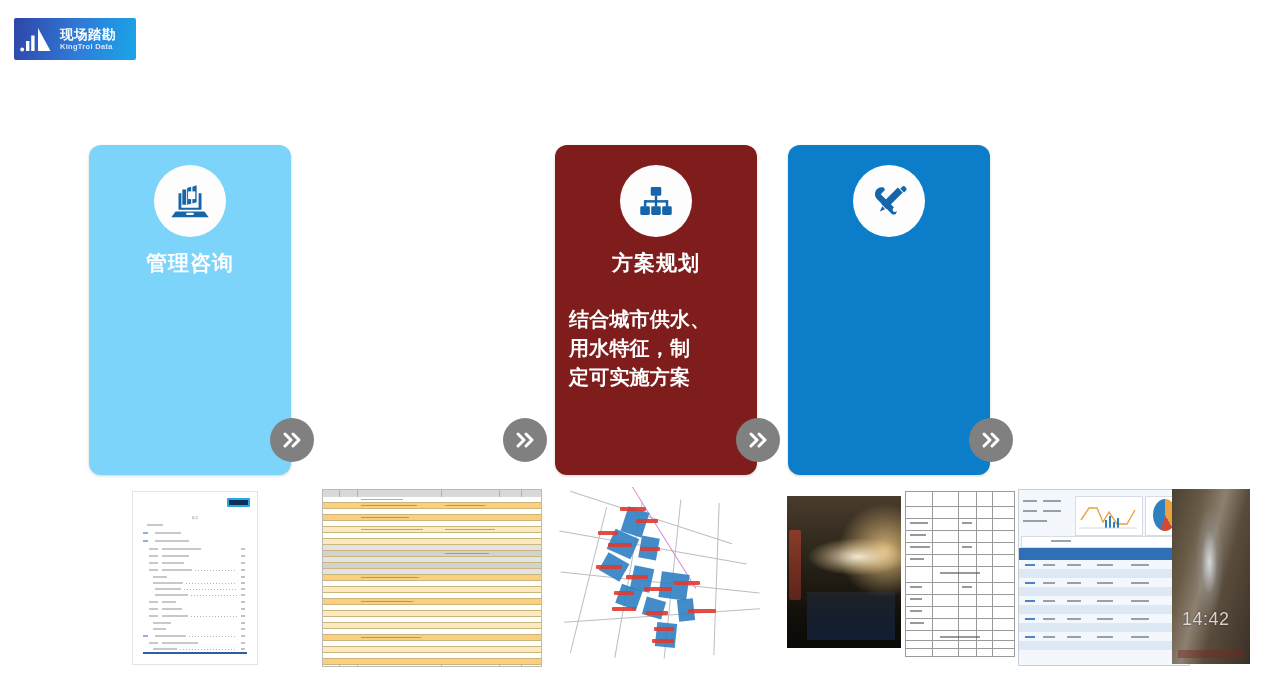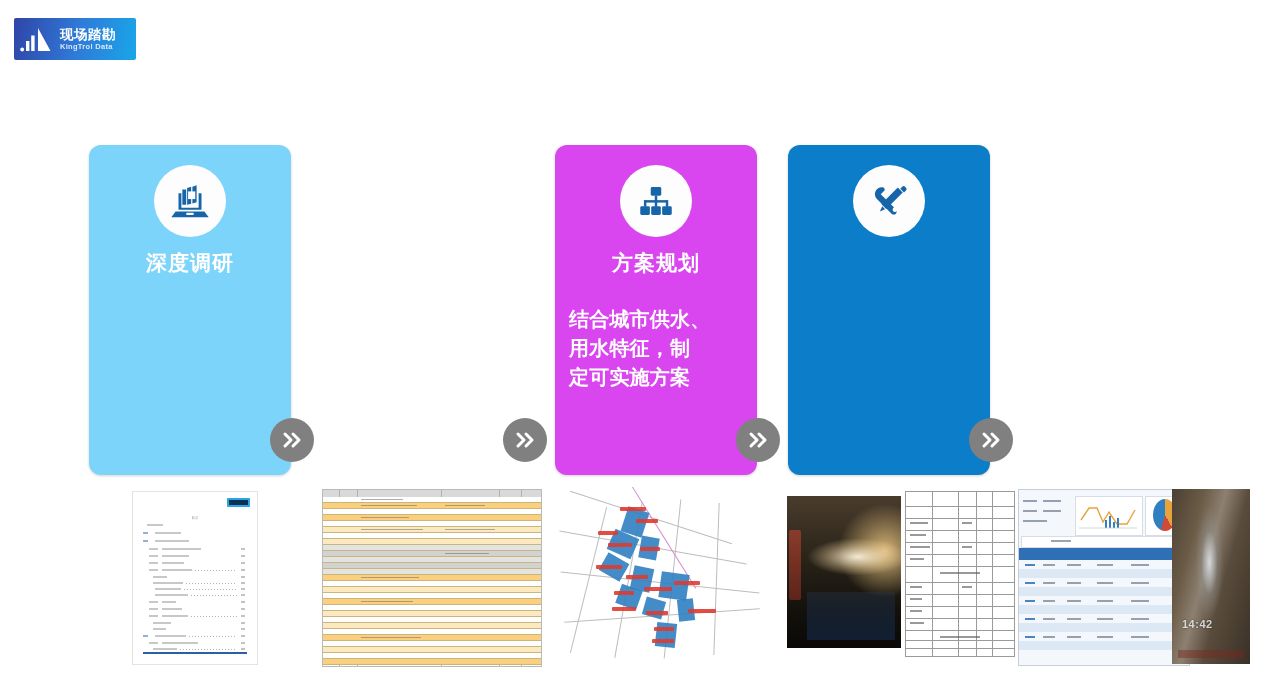--- a/index.html
+++ b/index.html
@@ -172,22 +172,22 @@
     position:absolute;border-radius:50%;
     background:conic-gradient(#e8a33d 0deg 150deg,#d04a3a 150deg 196deg,#2f7fc1 196deg 360deg);
   }
   .photo-dig{
     position:absolute;right:0;top:2px;width:78px;height:175px;
     background:
       radial-gradient(ellipse 20px 80px at 48% 42%,rgba(225,232,238,.85) 0%,rgba(160,170,178,.25) 40%,rgba(0,0,0,0) 70%),
       linear-gradient(105deg,#4b4033 0%,#6a5b46 26%,#8d8070 44%,#5a4c3c 62%,#3a3027 100%);
   }
   .photo-dig-ts{
-    position:absolute;left:10px;bottom:34px;color:#efefef;font-size:11px;
-    font-weight:bold;opacity:.82;letter-spacing:.5px;
+    position:absolute;left:10px;bottom:34px;color:#efefef;font-size:18px;
+    font-weight:normal;opacity:.82;letter-spacing:.5px;
     text-shadow:0 0 2px rgba(0,0,0,.8);
   }
   .photo-dig-sub{
     position:absolute;left:6px;bottom:6px;right:6px;height:8px;
     background:rgba(120,40,30,.45);
   }
 </style>
 </head>
 <body>
 
@@ -219,21 +219,21 @@
           <path d="M16 12h4v16h-4z"></path>
           <path d="M21 10.5l4.2-1.3v17.6l-4.2 1.2z"></path>
           <path d="M26.5 9l4.4-1.4v17.8l-4.4 1.3z"></path>
           <rect x="22" y="14" width="7.5" height="8" fill="#ffffff"></rect>
           <path d="M12 16h3v15h18V16h3v17H12z"></path>
           <path d="M9 35h30l4.5 6H4.5z"></path>
           <rect x="20" y="36.3" width="8" height="2.2" rx="1" fill="#ffffff"></rect>
         </g>
       </svg>
     </div>
-    <div class="card-title">深度调研</div>
+    <div class="card-title">管理咨询</div>
   </div>
 
   <div class="arrow" style="left:181px;">
     <svg width="24" height="24" viewBox="0 0 24 24">
       <g fill="none" stroke="#ffffff" stroke-width="3" stroke-linecap="round" stroke-linejoin="round">
         <polyline points="5,6 11,12 5,18"></polyline>
         <polyline points="13,6 19,12 13,18"></polyline>
       </g>
     </svg>
   </div>
@@ -241,21 +241,21 @@
 
   <div class="arrow" style="left:414px;">
     <svg width="24" height="24" viewBox="0 0 24 24">
       <g fill="none" stroke="#ffffff" stroke-width="3" stroke-linecap="round" stroke-linejoin="round">
         <polyline points="5,6 11,12 5,18"></polyline>
         <polyline points="13,6 19,12 13,18"></polyline>
       </g>
     </svg>
   </div>
 
-  <div class="card" id="card3" style="left: 466px; background: #d946ef;">
+  <div class="card" id="card3" style="left: 466px; background: #7f1d1d;">
     <div class="card-icon-wrap">
       <svg width="42" height="42" viewBox="0 0 48 48">
         <g fill="#1565A8">
           <rect x="18" y="8" width="12" height="10" rx="1.6"></rect>
           <rect x="6" y="30" width="11" height="10" rx="1.6"></rect>
           <rect x="18.5" y="30" width="11" height="10" rx="1.6"></rect>
           <rect x="31" y="30" width="11" height="10" rx="1.6"></rect>
           <rect x="22.6" y="18" width="2.8" height="6"></rect>
           <rect x="11" y="23" width="26" height="2.8"></rect>
           <rect x="10.2" y="23" width="2.8" height="7.5"></rect>

